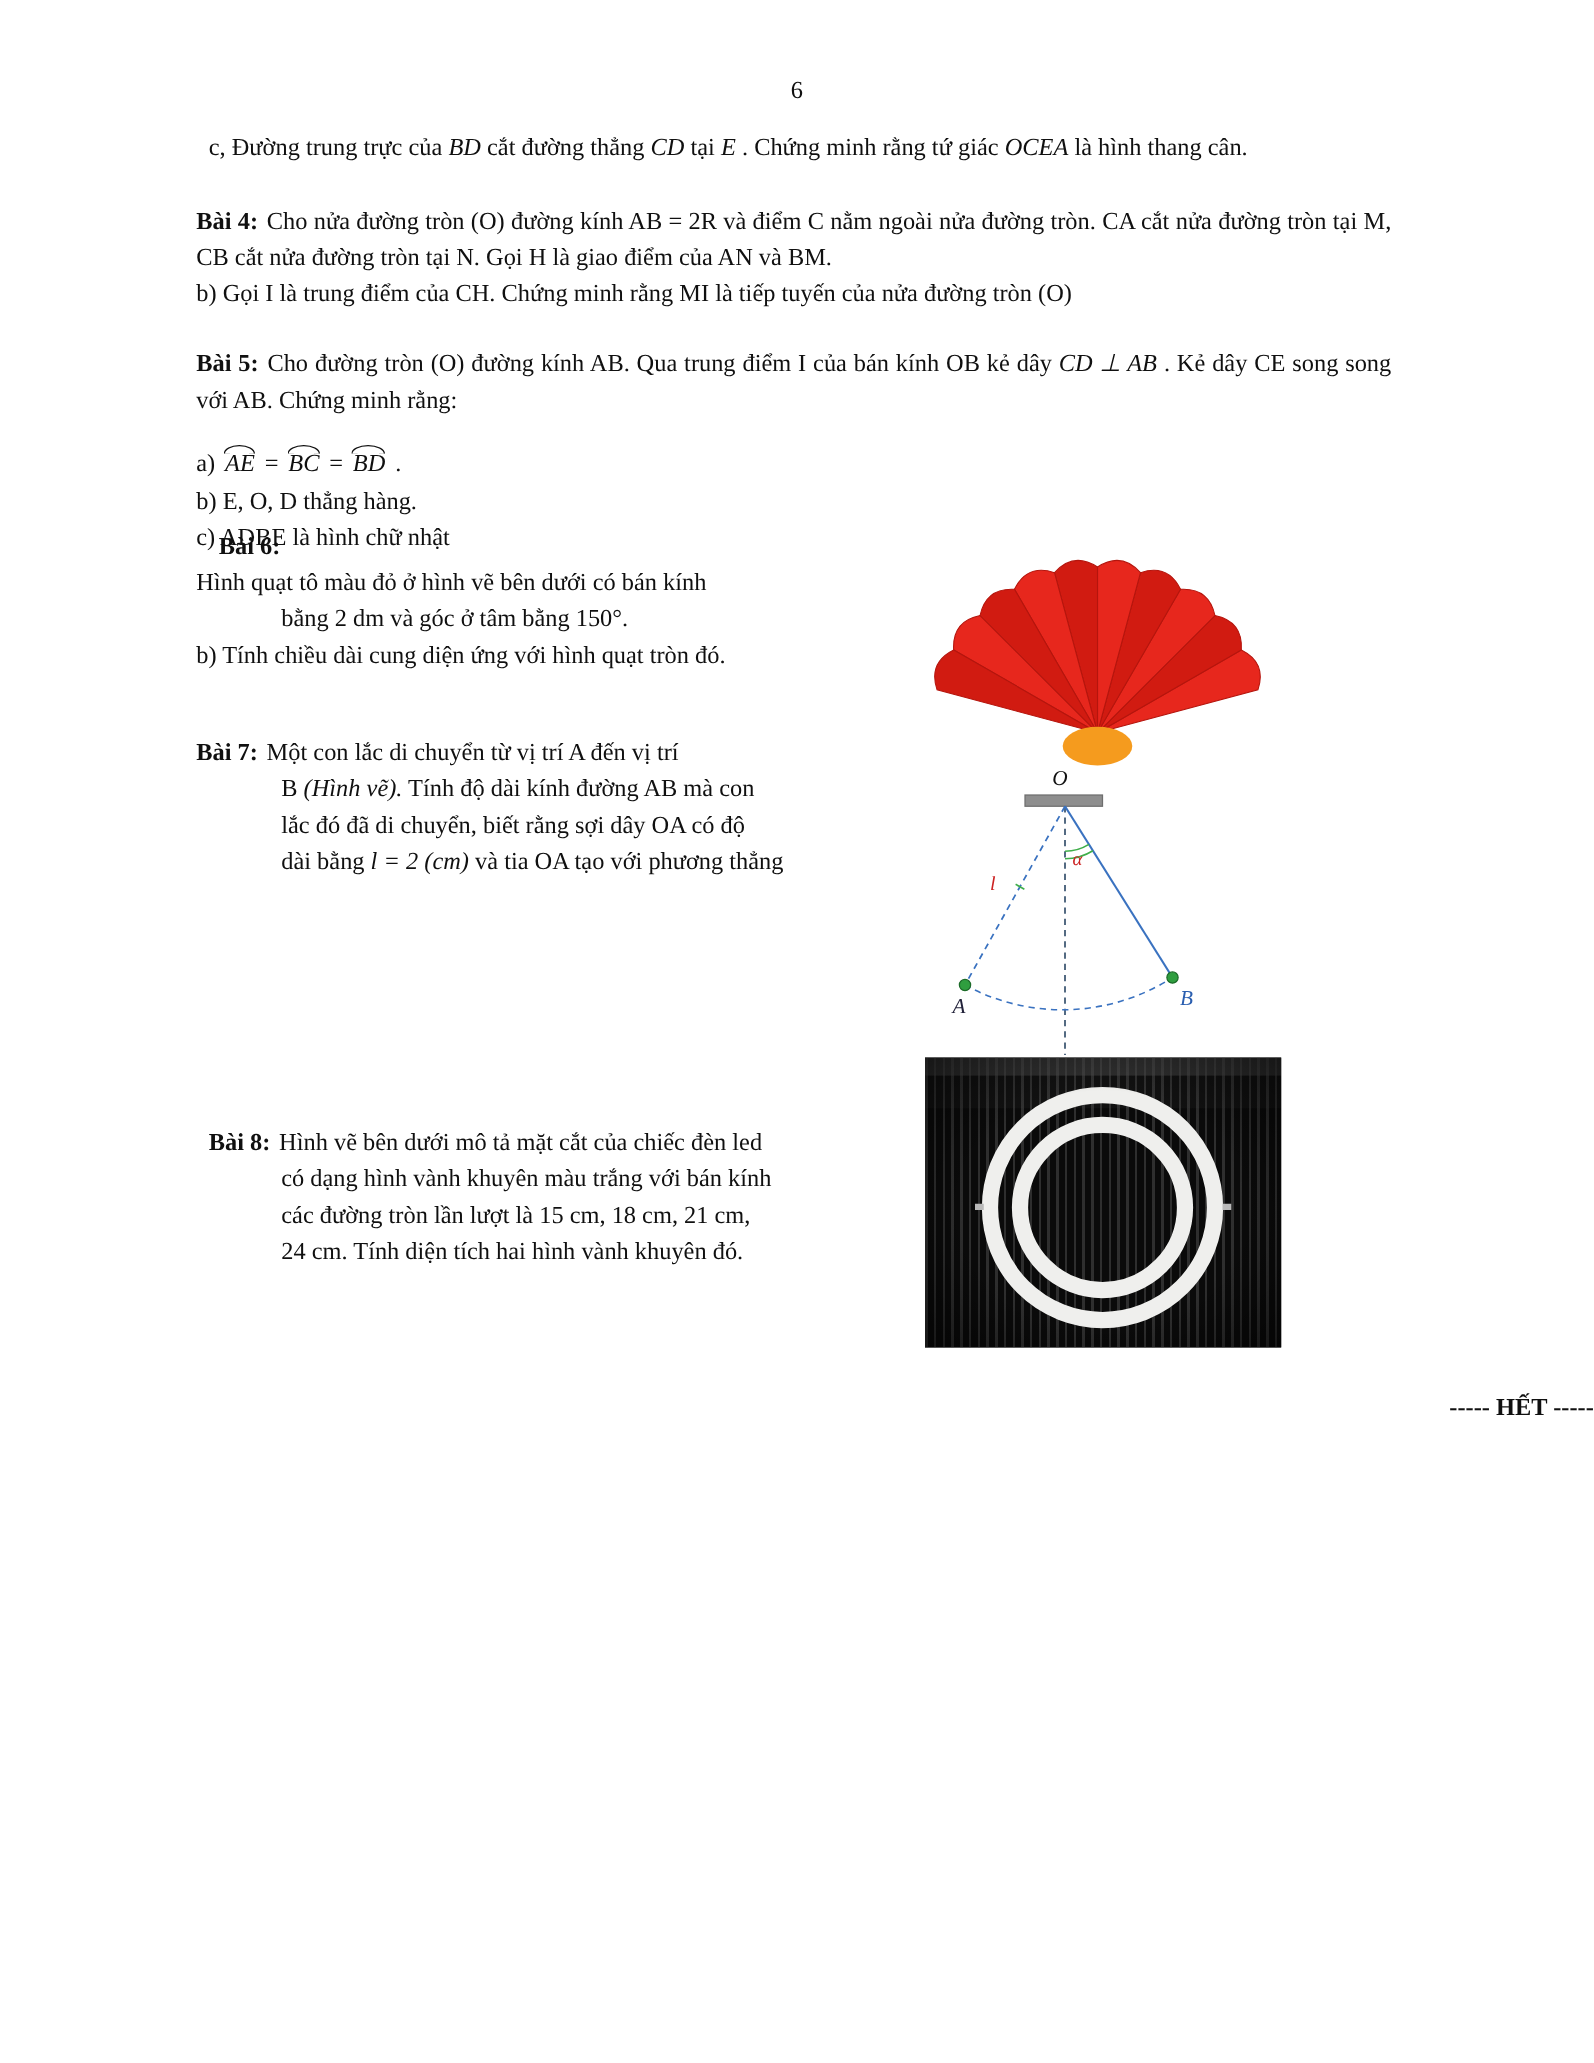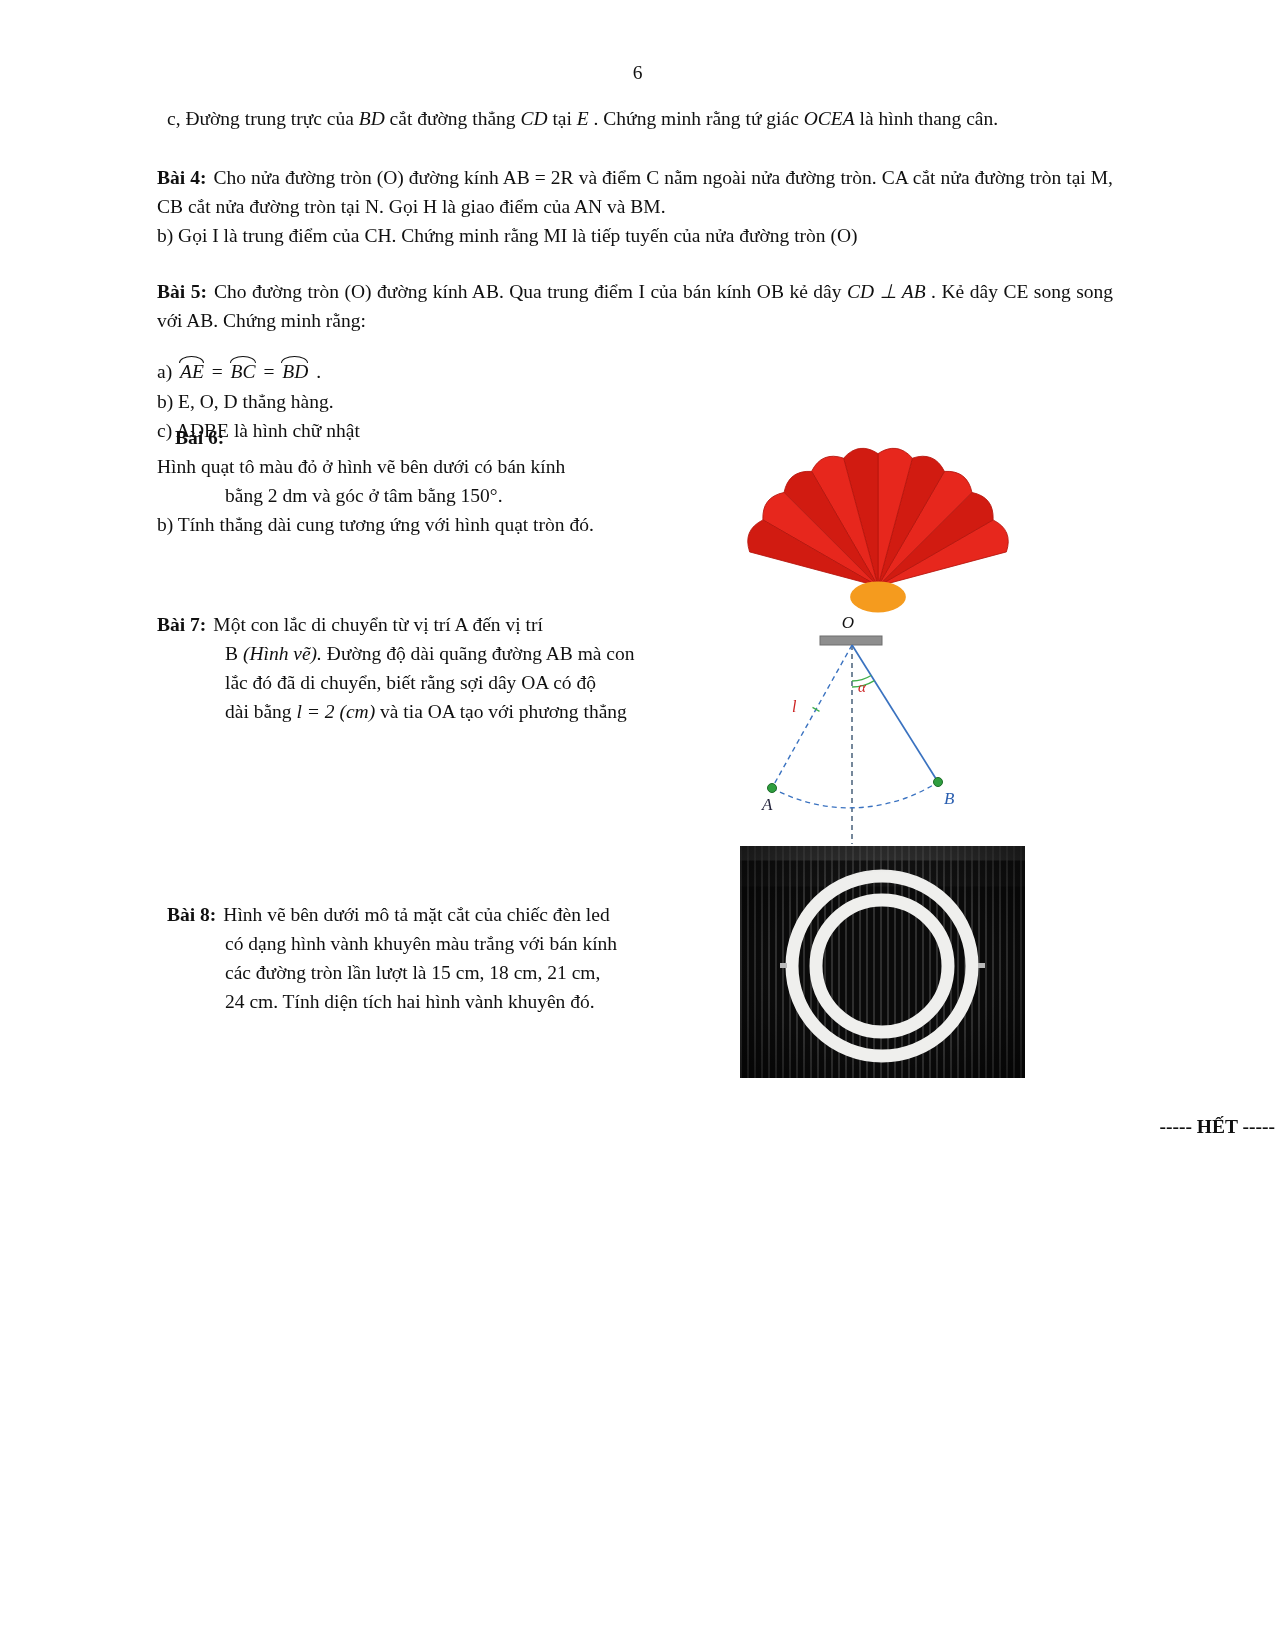--- a/index.html
+++ b/index.html
@@ -20,21 +20,21 @@
   .b5a { margin-top:22px; margin-bottom:1px; }
   .overarc { position:relative; font-style:italic; margin:0 3px; }
   .overarc::before {
     content:""; position:absolute; left:-1px; right:0; top:-5px; height:6px;
     border:1.2px solid #101010; border-bottom:none;
     border-radius:50% 50% 0 0 / 100% 100% 0 0;
   }
   .block-b6 { top:423px; left:157px; width:600px; }
   .b6-label { padding-left:18px; }
   .b6-line2 { padding-left:68px; }
-  .block-b7 { top:610px; left:157px; width:600px; }
+  .block-b7 { top:588px; left:157px; width:600px; }
   .cont { padding-left:68px; }
   .b7-line5 { margin-top:4px; }
   .block-b8 { top:884px; left:167px; width:575px;margin-top:16px; }
   .b8-cont { padding-left:58px; }
   .footer { top:1112px; left:0; width:100%; text-align:right; font-weight:bold; }
 
   .fan-figure { top:428px; left:728px; width:300px; height:186px; }
   .pend-figure { top:612px; left:752px; width:215px; height:235px; }
   .pend-figure text { font-family:"Liberation Serif", serif; font-style:italic; }
 
@@ -77,21 +77,21 @@
       <span>a) </span><span class="overarc">AE</span><span> = </span><span class="overarc">BC</span><span> = </span><span class="overarc">BD</span><span> .</span>
     </div>
     <div>b) E, O, D thẳng hàng.</div>
     <div>c) ADBE là hình chữ nhật</div>
   </div>
 
   <div class="abs block-b6">
     <div class="b6-label"><b>Bài 6:</b></div>
     <div>Hình quạt tô màu đỏ ở hình vẽ bên dưới có bán kính</div>
     <div class="b6-line2">bằng 2 dm và góc ở tâm bằng 150°.</div>
-    <div>b) Tính thẳng dài cung tương ứng với hình quạt tròn đó.</div>
+    <div>b) Tính chiều dài cung diện ứng với hình quạt tròn đó.</div>
   </div>
 
   <svg class="abs fan-figure" viewBox="0 0 280 174" preserveAspectRatio="none">
     <g stroke-width="0.8" stroke="#b5150d">
       <path d="M140 148 L259.8 115.9 Q266.6 95.6 247.4 86 Z" fill="#e7271d"></path>
       <path d="M140 148 L247.4 86 Q248.6 64.6 227.7 60.3 Z" fill="#d11b11"></path>
       <path d="M140 148 L227.7 60.3 Q223.4 39.4 202 40.6 Z" fill="#e7271d"></path>
       <path d="M140 148 L202 40.6 Q192.5 21.4 172.1 28.2 Z" fill="#d11b11"></path>
       <path d="M140 148 L172.1 28.2 Q157.9 12.2 140 24 Z" fill="#e7271d"></path>
       <path d="M140 148 L140 24 Q122.1 12.2 107.9 28.2 Z" fill="#d11b11"></path>
@@ -101,21 +101,21 @@
       <path d="M140 148 L32.6 86 Q13.4 95.6 20.2 115.9 Z" fill="#d11b11"></path>
     </g>
     <ellipse cx="140" cy="158" rx="26" ry="14.5" fill="#f59b1e"></ellipse>
   </svg>
 
   <div class="abs block-b7">
     <div>
       <b class="lbl">Bài 7:</b><span>Một con lắc di chuyển từ vị trí A đến vị trí</span>
     </div>
     <div class="cont">
-      <span>B </span><i>(Hình vẽ).</i><span> Đường độ dài quãng đường AB mà con</span>
+      <span>B </span><i>(Hình vẽ).</i><span> Tính độ dài kính đường AB mà con</span>
     </div>
     <div class="cont">lắc đó đã di chuyển, biết rằng sợi dây OA có độ</div>
     <div class="cont">
       <span>dài bằng </span><span class="mi">l = 2 (cm)</span><span> và tia OA tạo với phương thẳng</span>
     </div>
   </div>
 
   <svg class="abs pend-figure" viewBox="0 0 215 235">
     <text x="96" y="16" font-size="17" fill="#111111" text-anchor="middle">O</text>
     <rect x="68" y="24" width="62" height="9" fill="#8e8e8e" stroke="#6e6e6e" stroke-width="1"></rect>

